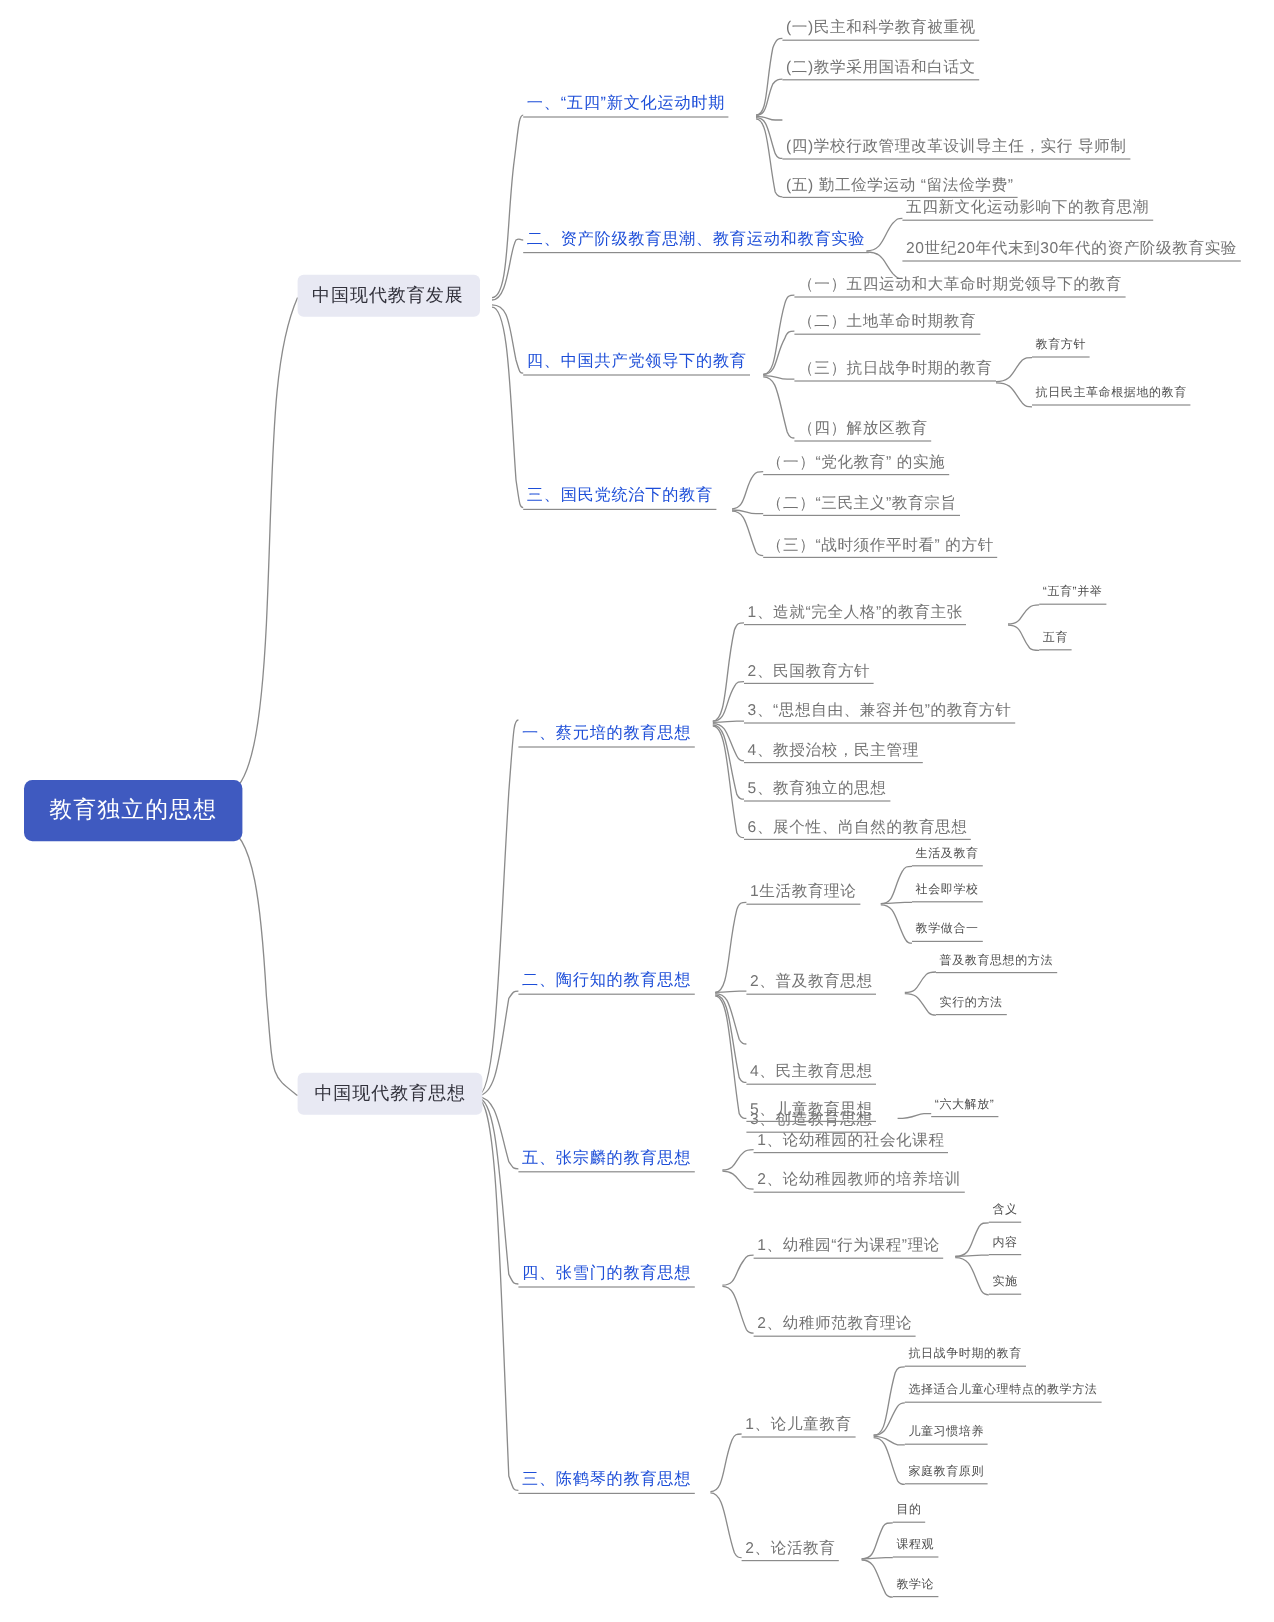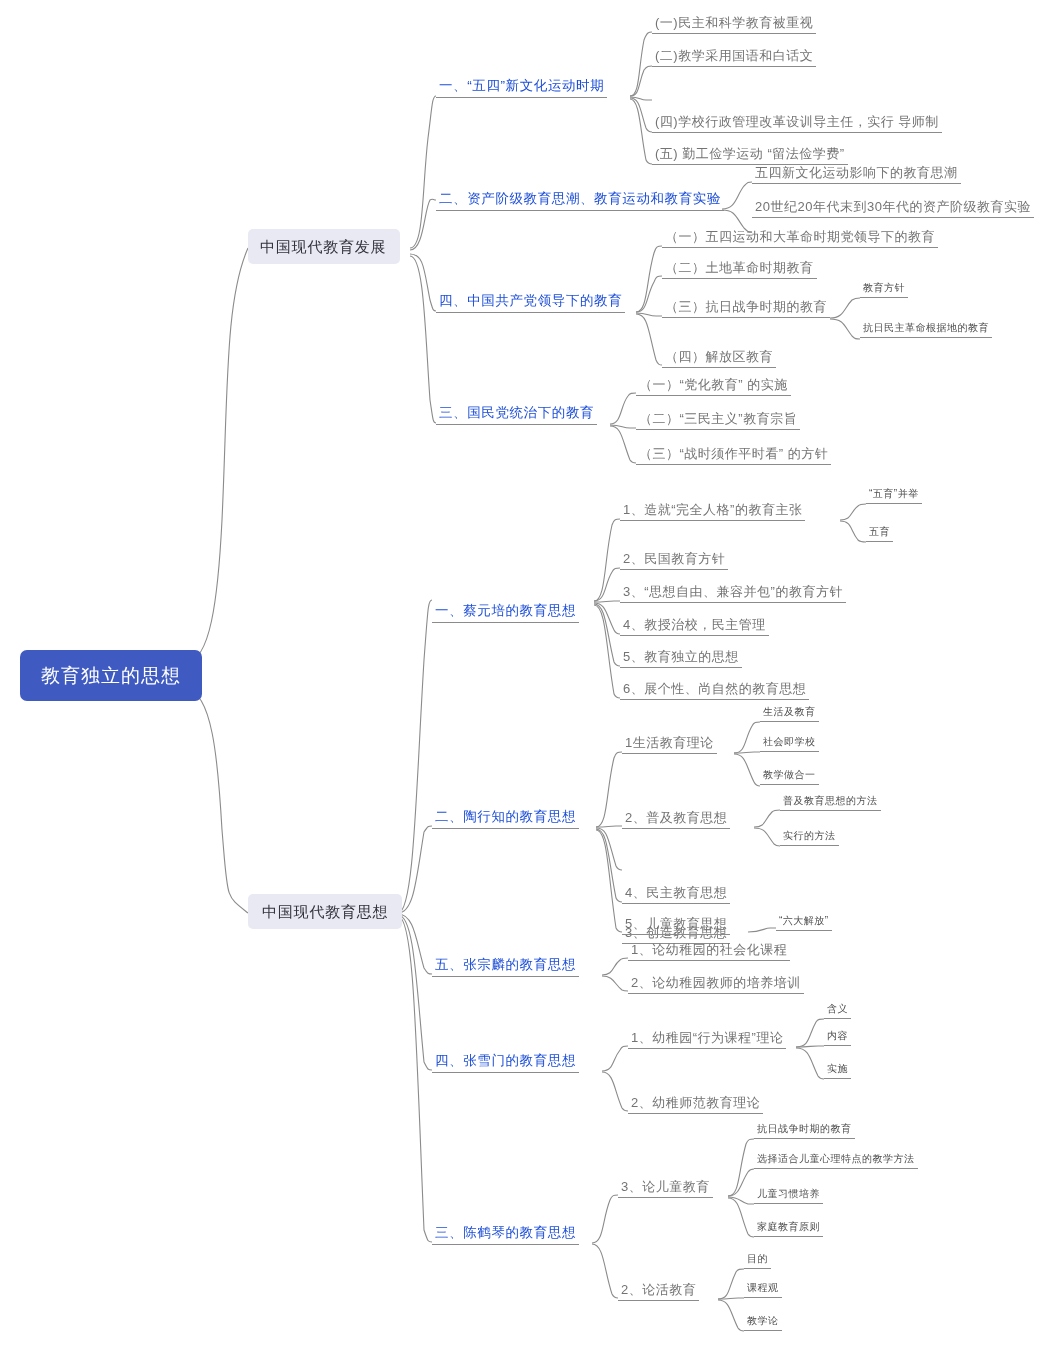--- a/index.html
+++ b/index.html
@@ -216,21 +216,21 @@
   <div class="node lvl3 uline" style="left:628px;top:976px;">2、论幼稚园教师的培养培训</div>
 
   <div class="node lvl2 uline" style="left:432px;top:1054px;">四、张雪门的教育思想</div>
   <div class="node lvl3 uline" style="left:628px;top:1031px;">1、幼稚园“行为课程”理论</div>
   <div class="node lvl4 uline" style="left:824px;top:1004px;">含义</div>
   <div class="node lvl4 uline" style="left:824px;top:1031px;">内容</div>
   <div class="node lvl4 uline" style="left:824px;top:1064px;">实施</div>
   <div class="node lvl3 uline" style="left:628px;top:1096px;">2、幼稚师范教育理论</div>
 
   <div class="node lvl2 uline" style="left:432px;top:1226px;">三、陈鹤琴的教育思想</div>
-  <div class="node lvl3 uline" style="left:618px;top:1180px;">3、论儿童教育</div>
+  <div class="node lvl3 uline" style="left:618px;top:1180px;">1、论儿童教育</div>
   <div class="node lvl4 uline" style="left:754px;top:1124px;">抗日战争时期的教育</div>
   <div class="node lvl4 uline" style="left:754px;top:1154px;">选择适合儿童心理特点的教学方法</div>
   <div class="node lvl4 uline" style="left:754px;top:1189px;">儿童习惯培养</div>
   <div class="node lvl4 uline" style="left:754px;top:1222px;">家庭教育原则</div>
   <div class="node lvl3 uline" style="left:618px;top:1283px;">2、论活教育</div>
   <div class="node lvl4 uline" style="left:744px;top:1254px;">目的</div>
   <div class="node lvl4 uline" style="left:744px;top:1283px;">课程观</div>
   <div class="node lvl4 uline" style="left:744px;top:1316px;">教学论</div>
 
 </div>

